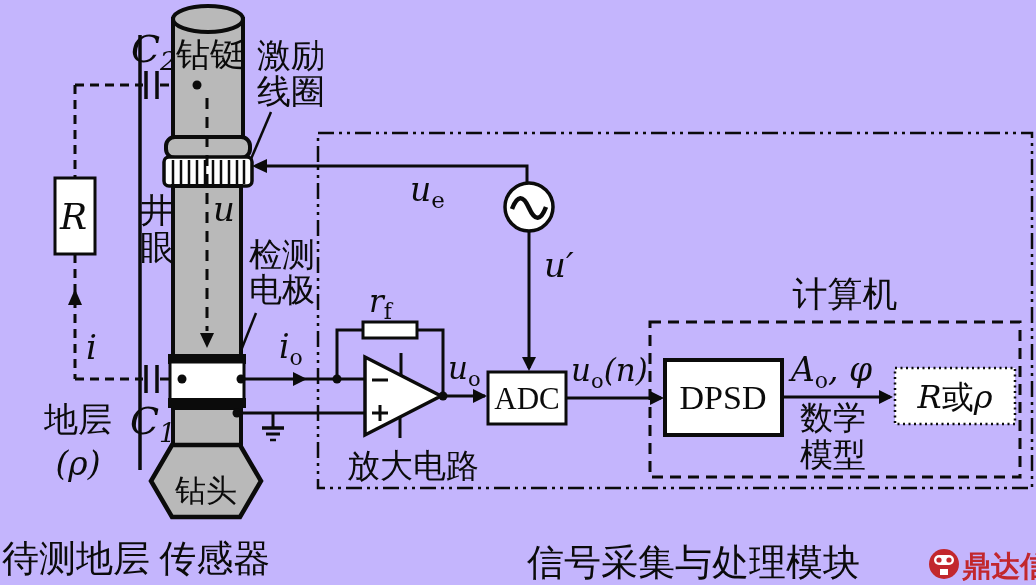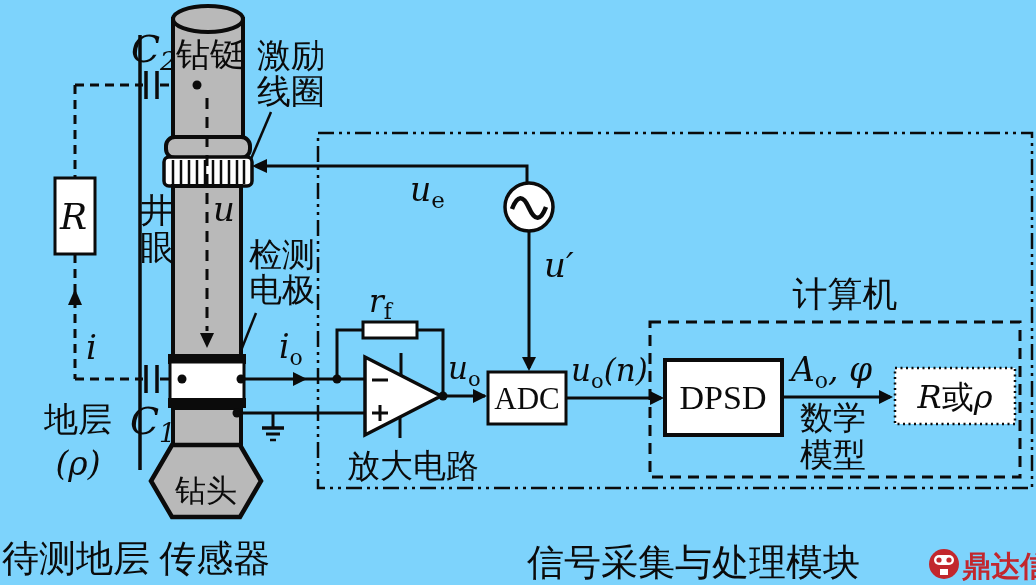--- a/index.html
+++ b/index.html
@@ -1,16 +1,16 @@
 <!DOCTYPE html>
 <html><head>
 <meta charset="utf-8">
 <style>
   html,body{margin:0;padding:0;background:#fff;}
-  .stage{position:relative;width:1036px;height:585px;background:#7dd3fc;overflow:hidden;text-align:center;}
+  .stage{position:relative;width:1036px;height:585px;background:#c4b5fd;overflow:hidden;text-align:center;}
   svg{display:block;}
   .t{font-family:"Liberation Serif","DejaVu Serif",serif;fill:#0b0b0b;}
   .it{font-style:italic;font-family:"DejaVu Serif","Liberation Serif",serif;}
   .logo-t{font-family:"Liberation Sans","DejaVu Sans",sans-serif;font-weight:bold;}
   .ln{stroke:#0b0b0b;fill:none;}
   .fillk{fill:#0b0b0b;stroke:none;}
 </style>
 </head>
 <body>
 

